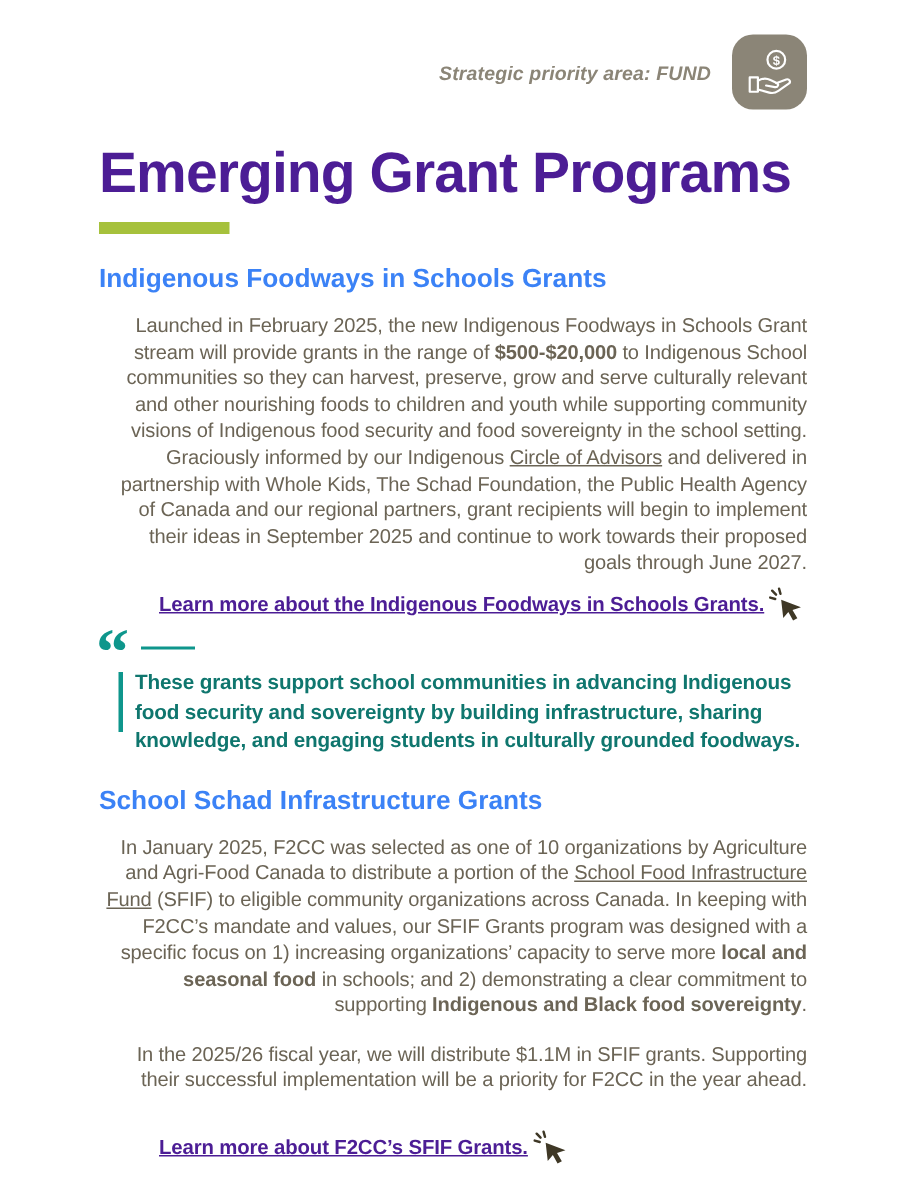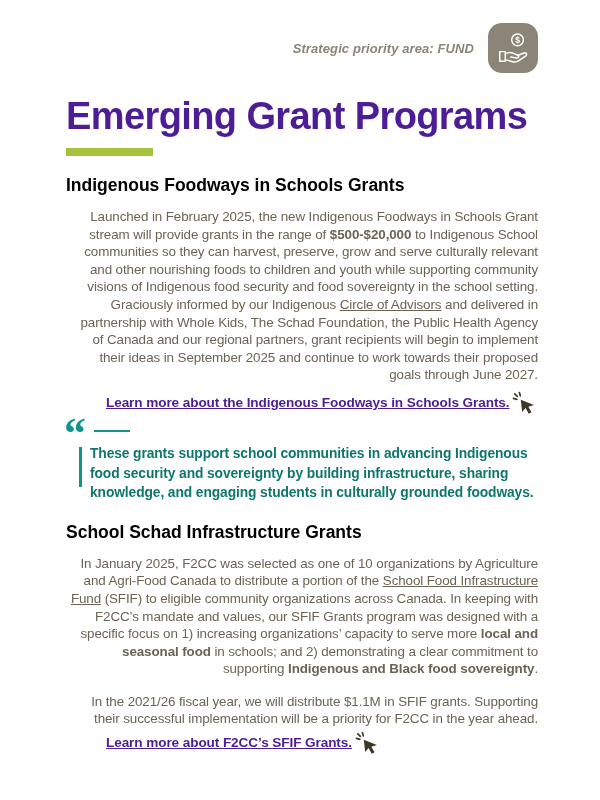--- a/index.html
+++ b/index.html
@@ -11,21 +11,21 @@
   
   .top-row { display:flex; justify-content:flex-end; align-items:center; gap:14px; height:52px; }
   .strategic-label { font-style:italic; font-weight:bold; font-size:13px; color:#8b8577; letter-spacing:.1px;text-align:right; }
   .fund-icon { width:50px; height:50px; background:#8b8577; border-radius:14px; flex:0 0 auto;
     display:flex; align-items:center; justify-content:center; }
   
   h1.page-title { margin:20px 0 0; font-size:38px; line-height:44px; font-weight:bold;
     color:#4c1d95; letter-spacing:-0.6px; }
   .accent-bar { margin-top:10px; width:87px; height:8px; background:#a6c13c; }
   
-  h2.section-heading { margin:18px 0 0; font-size:17.5px; line-height:22px; font-weight:bold; color:#000000; }
+  h2.section-heading { margin:18px 0 0; font-size:17.5px; line-height:22px; font-weight:bold; color:#3b82f6; }
   p.body-text { margin:12px 0 0; font-size:13.4px; line-height:17.6px; color:#6b6455; letter-spacing:-0.1px;text-align:right; }
   p.body-text span.b { font-weight:bold; }
   p.body-text span.u { text-decoration:underline; }
   
   .link-row { margin-top:10px; display:flex; align-items:flex-start; gap:3px; }
   a.learn-link { font-size:13.6px; font-weight:bold; color:#4c1d95; text-decoration:underline;
     letter-spacing:-0.1px; line-height:18px;padding-left:40px; }
   .cursor-click { flex:0 0 auto; margin-top:-3px; }
   
   .quote { position:relative; margin-top:8px; padding:16px 0 0 24px; }
@@ -79,23 +79,23 @@
     <span class="quote-mark">“</span>
     <span class="quote-dash"></span>
     <span class="quote-bar"></span>
     <div class="quote-text">These grants support school communities in advancing Indigenous food security and sovereignty by building infrastructure, sharing knowledge, and engaging students in culturally grounded foodways.</div>
   </div>
 
   <h2 class="section-heading sp-sfig">School Schad Infrastructure Grants</h2>
 
   <p class="body-text"><span>In January 2025, F2CC was selected as one of 10 organizations by Agriculture and Agri-Food Canada to distribute a portion of the </span><span class="u">School Food Infrastructure Fund</span><span> (SFIF) to eligible community organizations across Canada. In keeping with F2CC’s mandate and values, our SFIF Grants program was designed with a specific focus on 1) increasing organizations’ capacity to serve more </span><span class="b">local and seasonal food</span><span> in schools; and 2) demonstrating a clear commitment to supporting </span><span class="b">Indigenous and Black food sovereignty</span><span>.</span></p>
 
-  <p class="body-text" style="margin-top:15px"><span>In the 2021/26 fiscal year, we will distribute $1.1M in SFIF grants. Supporting their successful implementation will be a priority for F2CC in the year ahead.</span></p>
+  <p class="body-text" style="margin-top:15px"><span>In the 2025/26 fiscal year, we will distribute $1.1M in SFIF grants. Supporting their successful implementation will be a priority for F2CC in the year ahead.</span></p>
 
-  <div class="link-row" style="margin-top:6px">
+  <div class="link-row" style="margin-top:27px">
     <a href="#" class="learn-link">Learn more about F2CC’s SFIF Grants.</a>
     <span class="cursor-click">
       <svg width="24" height="25" viewBox="0 0 26 27">
         <g stroke="#3f3826" stroke-width="1.8" stroke-linecap="round" fill="none">
           <path d="M8 1.6 L9 5.2"></path>
           <path d="M1.6 8 L5.2 9"></path>
           <path d="M3 3 L5.8 5.8"></path>
         </g>
         <path fill="#3f3826" d="M9.5 9.5 L23.8 15 L17.7 16.9 L21.2 22.9 L18.1 24.6 L14.7 18.4 L11 22.7 Z"></path>
       </svg>

